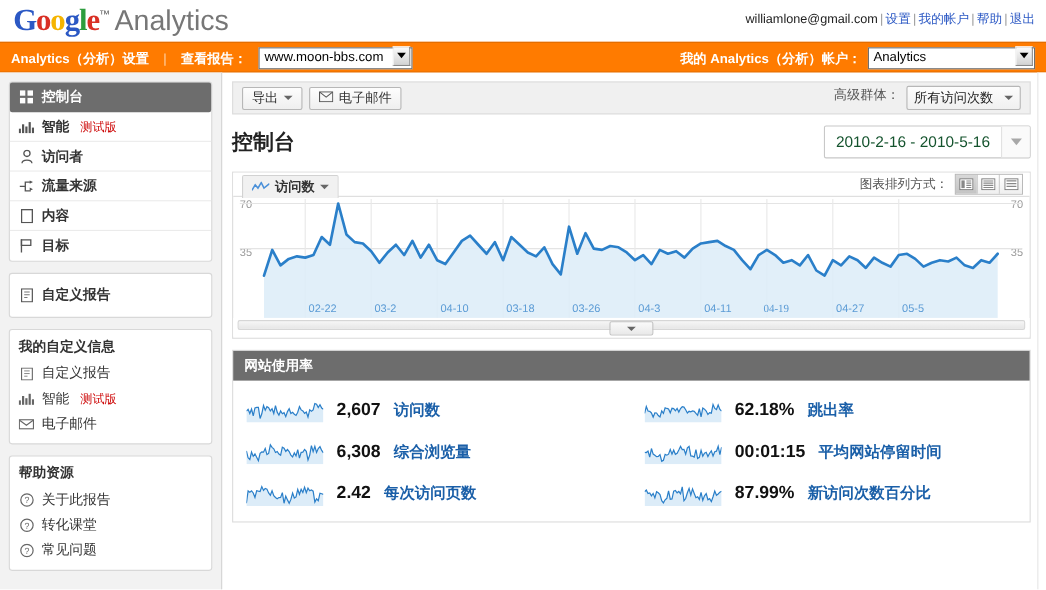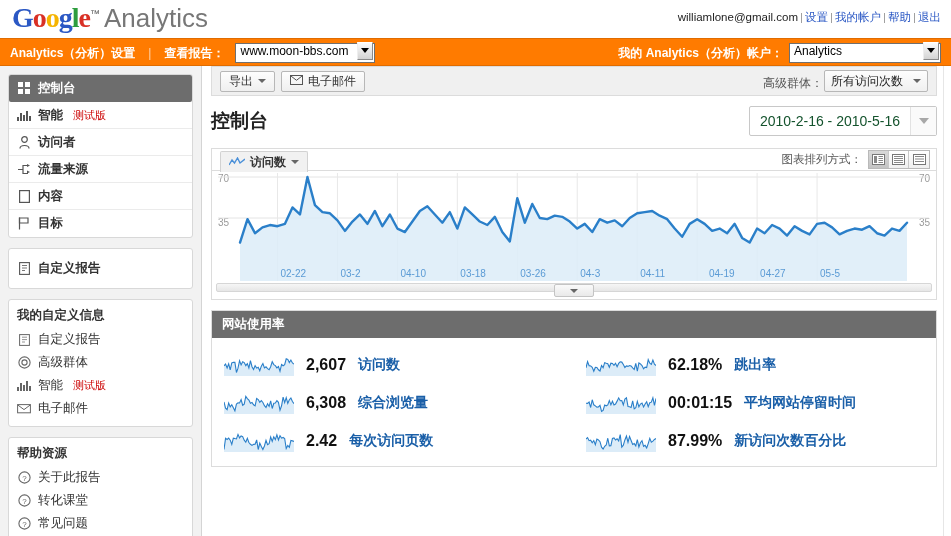--- a/index.html
+++ b/index.html
@@ -68,29 +68,29 @@
   .nav-item .lbl { font-weight: bold; font-size: 12.5px; color: #333; }
   .nav-item.active { background: #6d6d6d; color: #fff; border-radius: 2px; border-bottom: none; margin: 0; }
   .nav-item.active .lbl { color: #fff; }
   .beta { color: #cc0000; font-size: 11px; font-weight: normal; margin-left: 3px; }
   .ico { width: 14px; height: 14px; display: inline-flex; align-items: center; justify-content: center; flex: 0 0 14px; }
 
   .sect-title { font-weight: bold; font-size: 12.5px; color: #333; padding: 7px 8px 4px 8px; }
   .sub-item { display: flex; align-items: center; gap: 7px; padding: 3px 8px; font-size: 12.5px; color: #333; }
 
   
-  .main { position: absolute; left: 203px; top: 0; right: 8px; height: 470px; padding: 0 6px 0 8px; }
+  .main { position: absolute; left: 203px; top: 0; right: 8px; height: 470px; padding: 8px 6px 0 8px; }
   .toolbar { height: 30px; background: #f0f0f0; border: 1px solid #dcdcdc;
              display: flex; align-items: center; padding: 0 8px; justify-content: space-between; }
   .btn { display: inline-flex; align-items: center; gap: 5px; height: 21px; padding: 0 8px;
          background: linear-gradient(#fdfdfd,#efefef); border: 1px solid #b7b7b7; border-radius: 2px;
          font-size: 12px; color: #333; cursor: default; }
   .btn + .btn { margin-left: 6px; }
   .caret-sm { width:0;height:0;border-left:4px solid transparent;border-right:4px solid transparent;border-top:4px solid #666; }
-  .tb-right { display: flex; align-items: flex-end; gap: 1px; font-size: 12px; color: #555; }
+  .tb-right { display: flex; align-items: flex-start; gap: 6px; font-size: 12px; color: #555; }
   .segbox { display: inline-flex; align-items: center; gap: 10px; height: 22px; padding: 0 6px;
             background: linear-gradient(#fdfdfd,#f0f0f0); border: 1px solid #b7b7b7; border-radius: 2px; font-size: 12px; color: #222;}
 
   .pagehead { display: flex; align-items: center; justify-content: space-between; padding: 10px 0 12px 0; }
   .pagetitle { font-size: 19px; font-weight: bold; color: #222; }
   .daterange { display: inline-flex; align-items: center; background: #fff; border: 1px solid #c8c8c8;
                border-radius: 2px; height: 30px; }
   .daterange .dv { padding: 0 10px; font-size: 14px; color: #14532d; white-space: nowrap; }
   .daterange .dbtn { width: 26px; height: 28px; border-left: 1px solid #e2e2e2;
                      display: flex; align-items: center; justify-content: center; background: #fafafa; }
@@ -253,29 +253,20 @@
       <div class="card" style="padding-bottom:6px;">
         <div class="sect-title">我的自定义信息</div>
         <div class="sub-item">
           <span class="ico">
             <svg width="11" height="12" viewBox="0 0 11 12">
                 <rect x="0.6" y="0.6" width="9.8" height="10.8" fill="none" stroke="#666" stroke-width="1"></rect>
                 <path d="M3 3.2 H8 M3 5.6 H8 M3 8 H6" stroke="#888" stroke-width="0.9"></path>
               </svg>
           </span>
           <span>自定义报告</span>
-        </div>
-        <div class="sub-item">
-          <span class="ico">
-            <svg width="13" height="13" viewBox="0 0 13 13">
-                <circle cx="6.5" cy="6.5" r="5.6" fill="none" stroke="#666" stroke-width="1.1"></circle>
-                <circle cx="6.5" cy="6.5" r="2.6" fill="none" stroke="#666" stroke-width="1.1"></circle>
-              </svg>
-          </span>
-          <span>高级群体</span>
         </div>
         <div class="sub-item">
           <span class="ico">
             <svg width="14" height="12" viewBox="0 0 14 12">
                 <g fill="#666">
                   <rect x="0" y="7" width="2" height="4"></rect>
                   <rect x="3" y="3" width="2" height="8"></rect>
                   <rect x="6" y="5" width="2" height="6"></rect>
                   <rect x="9" y="1" width="2" height="10"></rect>
                   <rect x="12" y="6" width="2" height="5"></rect>
@@ -425,21 +416,21 @@
               <path d="M28.00 71.60 L35.49 48.17 L42.99 62.23 L50.48 56.37 L57.98 54.03 L65.47 55.20 L72.97 52.86 L80.46 36.46 L87.96 43.49 L95.45 6.00 L102.94 34.11 L110.44 41.14 L117.93 42.31 L125.43 49.34 L132.92 59.89 L140.42 50.51 L147.91 43.49 L155.40 52.86 L162.90 39.97 L170.39 55.20 L177.89 43.49 L185.38 57.54 L192.88 61.06 L200.37 50.51 L207.87 39.97 L215.36 35.29 L222.85 43.49 L230.35 51.69 L237.84 41.14 L245.34 57.54 L252.83 36.46 L260.33 43.49 L267.82 50.51 L275.31 54.03 L282.81 45.83 L290.30 61.06 L297.80 70.43 L305.29 27.09 L312.79 51.69 L320.28 32.94 L327.78 47.00 L335.27 48.17 L342.76 44.66 L350.26 45.83 L357.75 50.51 L365.25 57.54 L372.74 52.86 L380.24 61.06 L387.73 48.17 L395.22 51.69 L402.72 49.34 L410.21 55.20 L417.71 47.00 L425.20 42.31 L432.70 41.14 L440.19 39.97 L447.69 44.66 L455.18 48.17 L462.67 57.54 L470.17 65.74 L477.66 52.86 L485.16 48.17 L492.65 52.86 L500.15 59.89 L507.64 57.54 L515.13 62.23 L522.63 52.86 L530.12 66.91 L537.62 71.60 L545.11 57.54 L552.61 62.23 L560.10 54.03 L567.60 57.54 L575.09 64.57 L582.58 55.20 L590.08 59.89 L597.57 63.40 L605.07 52.86 L612.56 51.69 L620.06 56.37 L627.55 63.40 L635.04 59.89 L642.54 57.54 L650.03 58.71 L657.53 55.20 L665.02 62.23 L672.52 64.57 L680.01 57.54 L687.51 59.89 L695.00 51.69 " fill="none" stroke="#2a7fc9" stroke-width="2.4" stroke-linejoin="round" stroke-linecap="round"></path>
             </svg>
           <div id="xticks">
               <div class="xtick" style="left: 68.4719px;">02-22</div>
               <div class="xtick" style="left: 128.427px;">03-2</div>
               <div class="xtick" style="left: 188.382px;">04-10</div>
               <div class="xtick" style="left: 248.337px;">03-18</div>
               <div class="xtick" style="left: 308.292px;">03-26</div>
               <div class="xtick" style="left: 368.247px;">04-3</div>
               <div class="xtick" style="left: 428.202px;">04-11</div>
-              <div class="xtick" style="left: 497px;">04-19</div>
+              <div class="xtick" style="left: 482px; font-family: Liberation Serif, serif;">04-19</div>
               <div class="xtick" style="left: 548.112px;">04-27</div>
               <div class="xtick" style="left: 608.067px;">05-5</div>
             </div>
         </div>
 
         <div class="slider">
           <div class="sl-track"></div>
           <div class="sl-handle">
             <span class="caret-sm"></span>
           </div>

